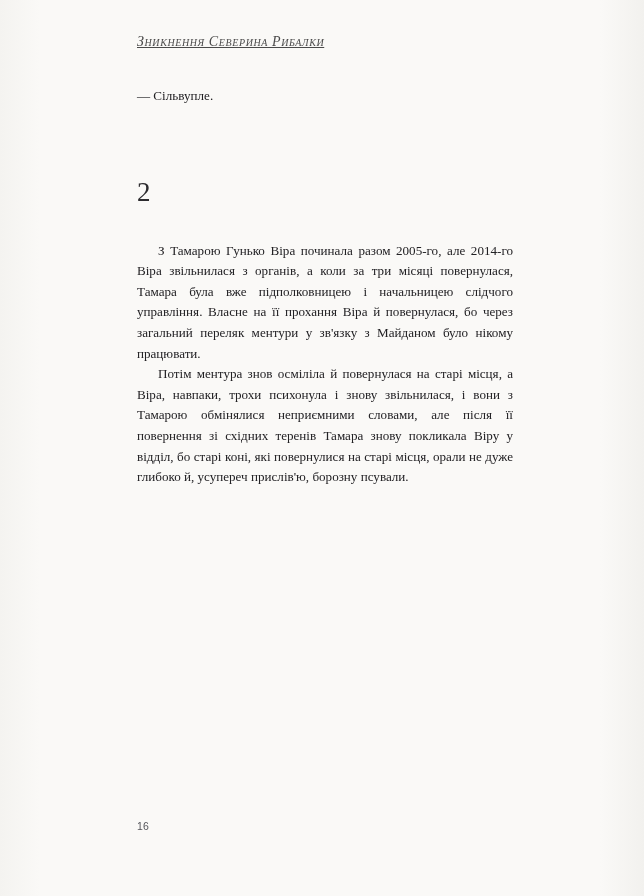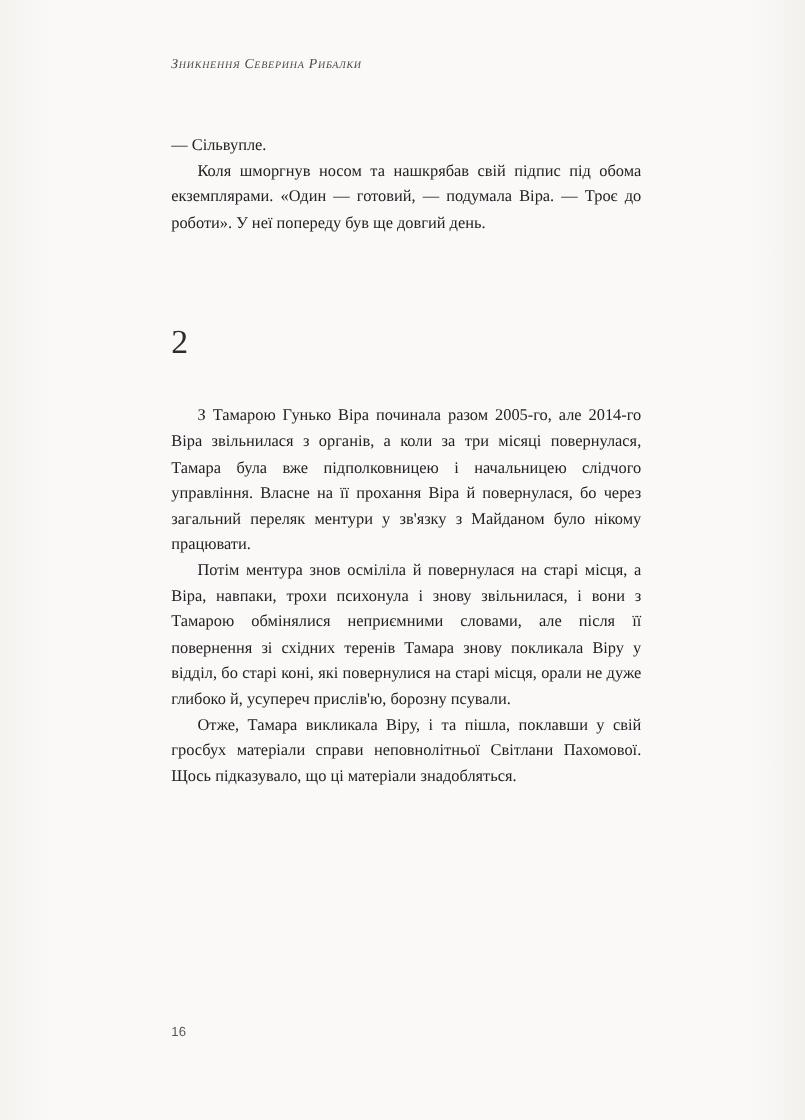--- a/index.html
+++ b/index.html
@@ -21,29 +21,30 @@
     background: #f8f7f5;
     background-image: linear-gradient(to right, #f4f3f0 0px, #faf9f7 40px, #faf9f7 600px, #f2f1ee 644px);
     overflow: hidden;
     box-sizing: border-box;
   }
 
   
   .running-head {
     position: absolute;
     left: 137px;
-    top: 45px;
+    top: 34px;
     width: 380px;
-    font-size: 11px;
+    font-size: 14px;
     letter-spacing: 0.6px;
     color: #4a4a4a;
     font-style: italic;
     font-variant: small-caps;
     text-transform: none;
     white-space: nowrap;
+    text-decoration: underline;
   }
 
   
   .text-block {
     position: absolute;
     left: 137px;
     top: 86px;
     width: 376px;
   }
 
@@ -51,21 +52,20 @@
     margin: 0;
     font-size: 13.1px;
     line-height: 20.6px;
     color: #222124;
     text-align: justify;
     text-indent: 21px;
     hyphens: manual;
   }
   p.para.noindent {
     text-indent: 0;
-    margin-top: 20px;
   }
 
   
   .chapter-num {
     margin: 0;
     padding: 0;
     font-size: 27px;
     line-height: 30px;
     color: #2c2b2e;
     text-align: left;
@@ -90,34 +90,32 @@
 <body>
 
 <div class="page">
 
   <div class="running-head">Зникнення Северина Рибалки</div>
 
   <div class="text-block">
 
     <p class="para noindent">— Сільвупле.</p>
 
-    <p class="para">Коля шморгнув носом та нашкрябав свій підпис під обома екземплярами. «Один — готовий, — подумала Віра. — Троє до роботи». У неї попереду був ще довгий день.</p>
 
 
     <div class="spacer-before-chapter"></div>
 
     <p class="chapter-num">2</p>
 
     <div class="spacer-after-chapter"></div>
 
 
     <p class="para">З Тамарою Гунько Віра починала разом 2005-го, але 2014-го Віра звільнилася з органів, а коли за три місяці повернулася, Тамара була вже підполковницею і начальницею слідчого управління. Власне на її прохання Віра й повернулася, бо через загальний переляк ментури у зв'язку з Майданом було нікому працювати.</p>
 
     <p class="para">Потім ментура знов осміліла й повернулася на старі місця, а Віра, навпаки, трохи психонула і знову звільнилася, і вони з Тамарою обмінялися неприємними словами, але після її повернення зі східних теренів Тамара знову покликала Віру у відділ, бо старі коні, які повернулися на старі місця, орали не дуже глибоко й, усупереч прислів'ю, борозну псували.</p>
 
-    <p class="para">Отже, Тамара викликала Віру, і та пішла, поклавши у свій гросбух матеріали справи неповнолітньої Світлани Пахомової. Щось підказувало, що ці матеріали знадобляться.</p>
 
 
   </div>
 
   <div class="folio">16</div>
 
 </div>
 
 </body></html>

